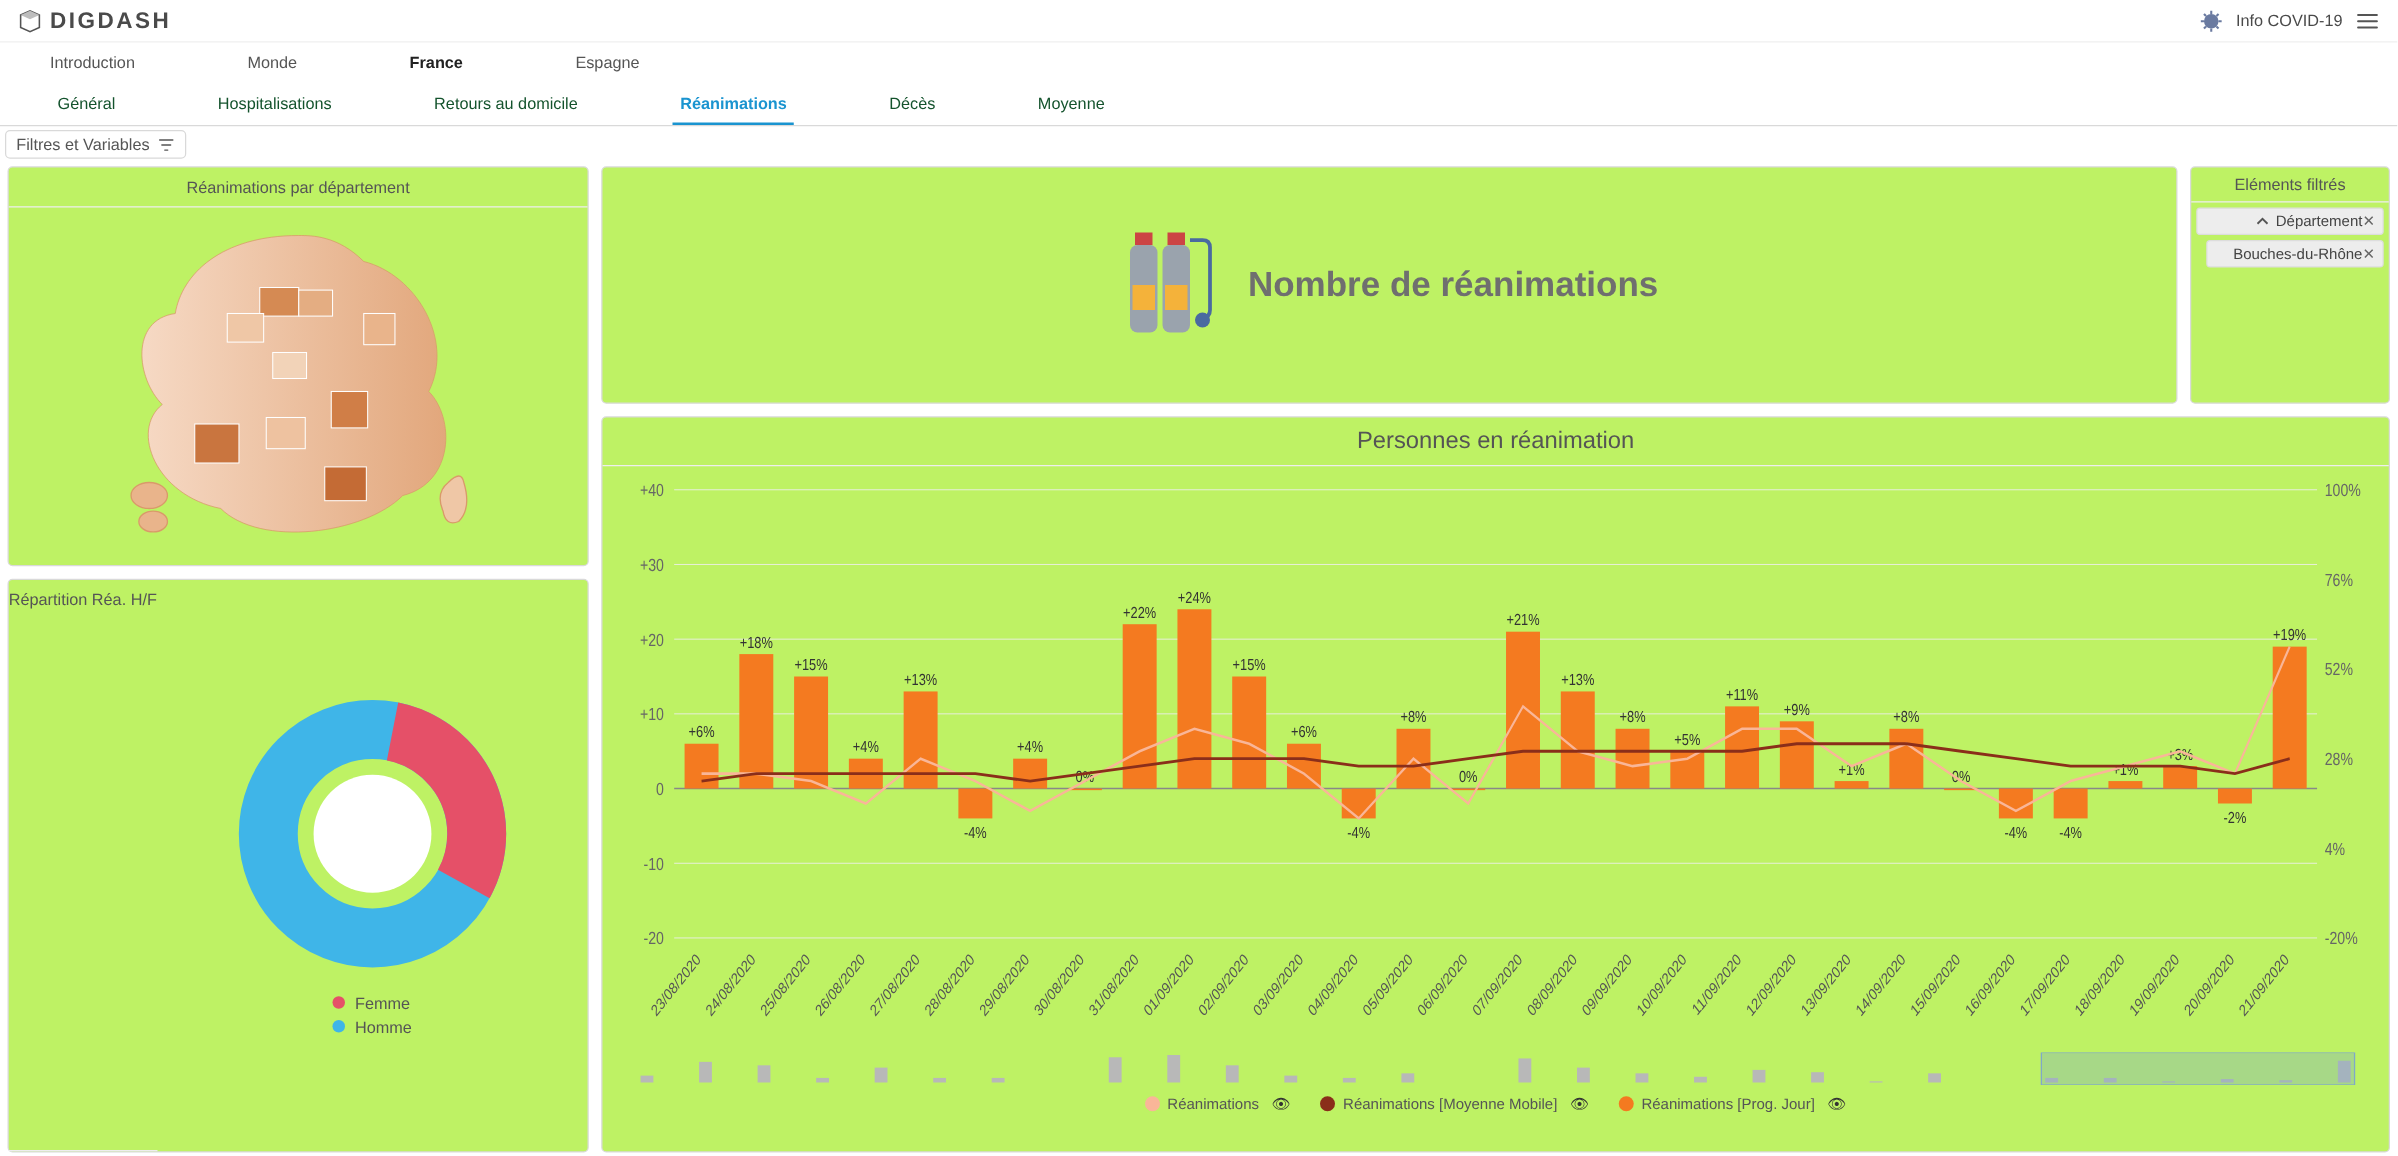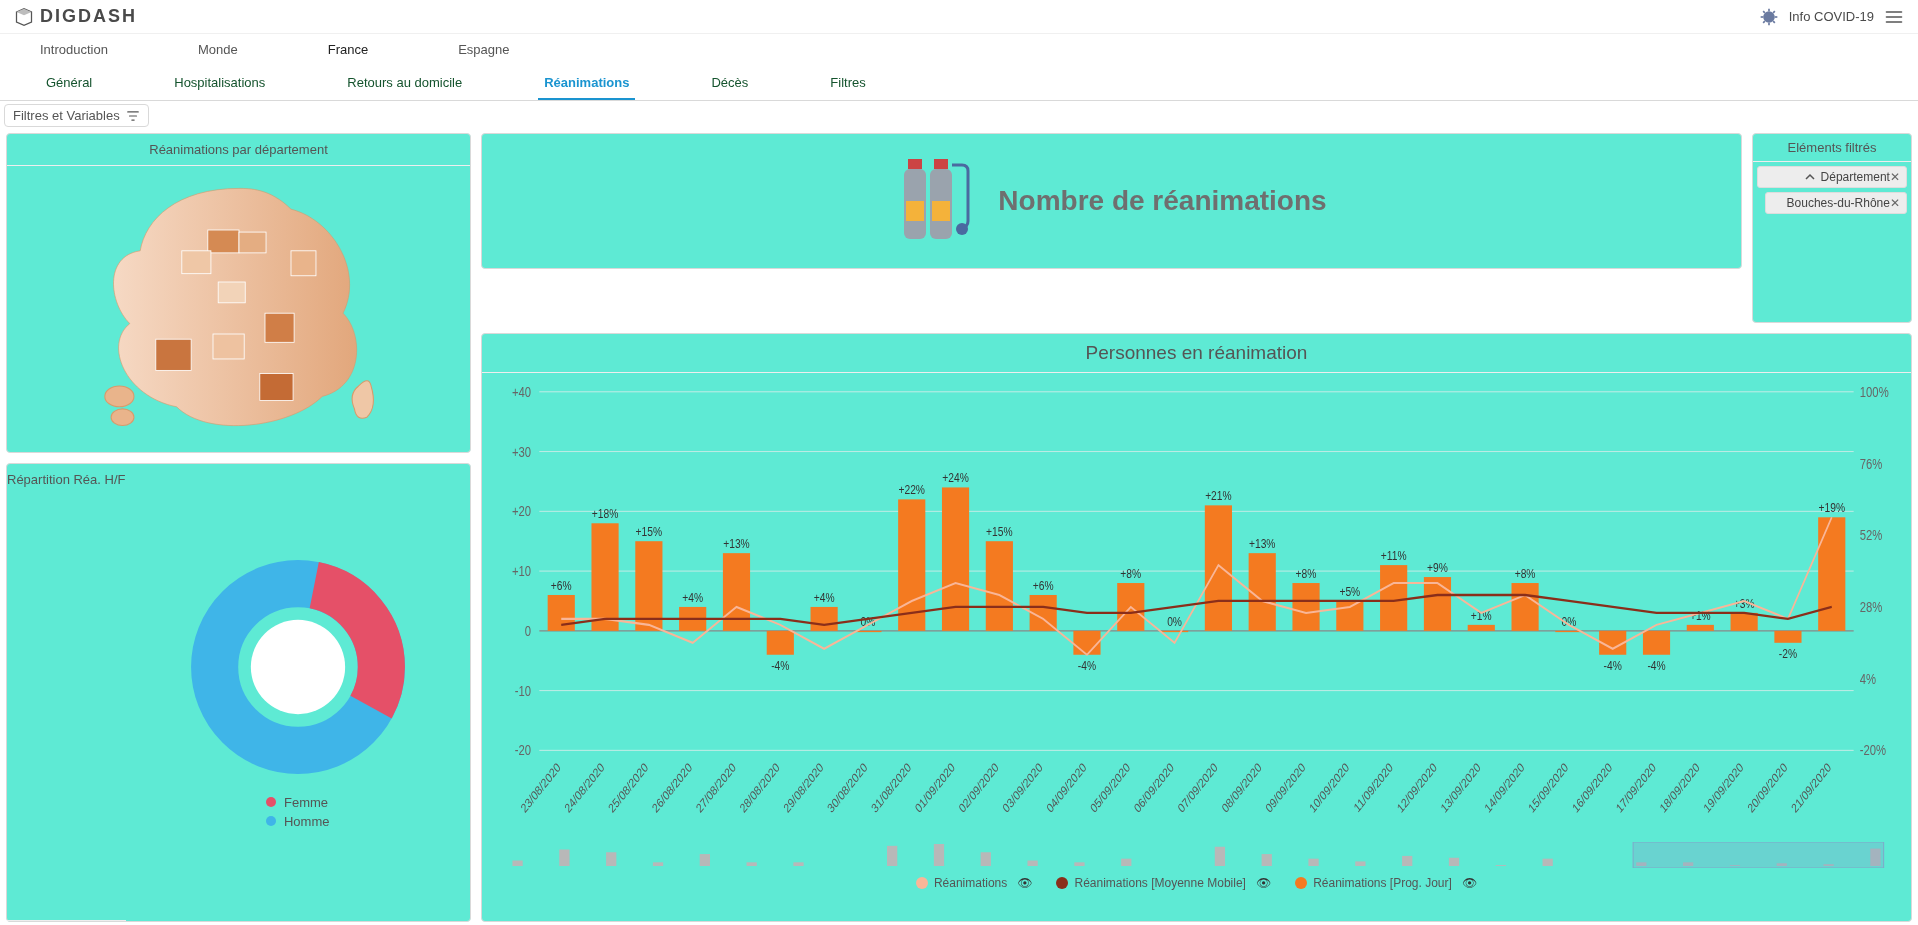--- a/index.html
+++ b/index.html
@@ -20,44 +20,44 @@
   body{margin:0;font-family:"Segoe UI",Arial,sans-serif;background:var(--bg);color:var(--dark-text);font-size:13px}
   
   .topbar{display:flex;align-items:center;justify-content:space-between;padding:6px 14px;border-bottom:1px solid #f0f0f0}
   .brand{display:flex;align-items:center;gap:6px;font-weight:700;letter-spacing:2px;color:#4a4a4a;font-size:18px}
   .brand svg{width:20px;height:20px}
   .top-right{display:flex;align-items:center;gap:10px;color:#4a4a4a;font-weight:400}
   .top-right svg{width:20px;height:20px}
   
   .tabs1{display:flex;gap:90px;padding:8px 40px 0}
   .tabs1 .tab{color:#555;padding-bottom:8px;cursor:pointer}
-  .tabs1 .tab.active{font-weight:400;color:#222}
+  .tabs1 .tab.active{font-weight:700;color:#222}
   
   .tabs2{display:flex;gap:70px;padding:6px 40px 0;border-bottom:1px solid var(--grey-border)}
   .tabs2 .tab{color:#14532d;padding:4px 6px 8px;cursor:pointer;border-bottom:2px solid transparent}
   .tabs2 .tab.active{color:var(--accent-blue);font-weight:600;border-bottom-color:var(--accent-blue)}
   
   .filterbar{display:inline-flex;align-items:center;gap:6px;border:1px solid var(--grey-border);border-radius:4px;padding:3px 8px;margin:3px 4px 6px 4px;color:#555;cursor:pointer}
   
   .layout{display:grid;grid-template-columns:465px 1fr;grid-template-rows:auto 1fr;gap:10px;padding:0 6px 6px 6px;height:calc(925px - 130px)}
-  .panel{border:1px solid var(--grey-border);border-radius:4px;background:#5eead4;position:relative}
+  .panel{border:1px solid var(--grey-border);border-radius:4px;background:#bef264;position:relative}
   .panel-title{text-align:center;padding:8px 0;color:#555;border-bottom:1px solid #eee}
   
   .leftcol{display:flex;flex-direction:column;gap:10px;grid-row:span 2}
   .map-panel{height:320px}
   .map-body{display:flex;align-items:center;justify-content:center;height:calc(100% - 34px)}
   .donut-panel{flex:1;min-height:300px;display:flex;flex-direction:row}
   .donut-body{flex:1;display:flex;flex-direction:column;align-items:center;justify-content:center}
   .donut-body svg{width:220px;height:220px}
   .legend{display:flex;flex-direction:column;gap:4px;margin-top:18px}
   .legend-row{display:flex;align-items:center;gap:8px;color:#555}
   .dot{width:10px;height:10px;border-radius:50%}
   
   .rightrow1{display:grid;grid-template-columns:1fr 160px;gap:10px}
-  .kpi-panel{height:136px;display:flex;align-items:center;justify-content:center;gap:22px}
+  .kpi-panel{height:190px;display:flex;align-items:center;justify-content:center;gap:22px}
   .kpi-text .kpi-title{font-size:28px;font-weight:600;color:#6f6f6f}
   .kpi-text .kpi-value{font-size:34px;font-weight:700;color:#444;margin-top:2px}
   .filters-panel{height:190px}
   .filters-title{text-align:center;padding:6px 0;color:#555;border-bottom:1px solid #eee;font-size:13px}
   .chip{display:flex;align-items:center;justify-content:flex-end;background:var(--chip-bg);border:1px solid #ddd;border-radius:3px;margin:4px;padding:3px 6px;color:#444;font-size:12px}
   .chip .close{cursor:pointer;color:#666}
   
   .chart-panel{position:relative;height:100%}
   .chart-title{text-align:center;padding:8px 0;color:#555;border-bottom:1px solid #eee;font-size:19px}
   .chart-body{position:relative;height:calc(100% - 120px);padding:6px 6px 0 6px}
@@ -111,21 +111,21 @@
   <div class="tab active">France</div>
   <div class="tab">Espagne</div>
 </div>
 
 <div class="tabs2">
   <div class="tab">Général</div>
   <div class="tab">Hospitalisations</div>
   <div class="tab">Retours au domicile</div>
   <div class="tab active">Réanimations</div>
   <div class="tab">Décès</div>
-  <div class="tab">Filtres</div>
+  <div class="tab">Moyenne</div>
 </div>
 
 
 <div class="filterbar">
   <span>Filtres et Variables</span>
   <svg width="14" height="14" viewBox="0 0 24 24">
       <path d="M3 5h18M6 12h12M10 19h4" stroke="#555" stroke-width="2" stroke-linecap="round"></path>
     </svg>
 </div>
 

